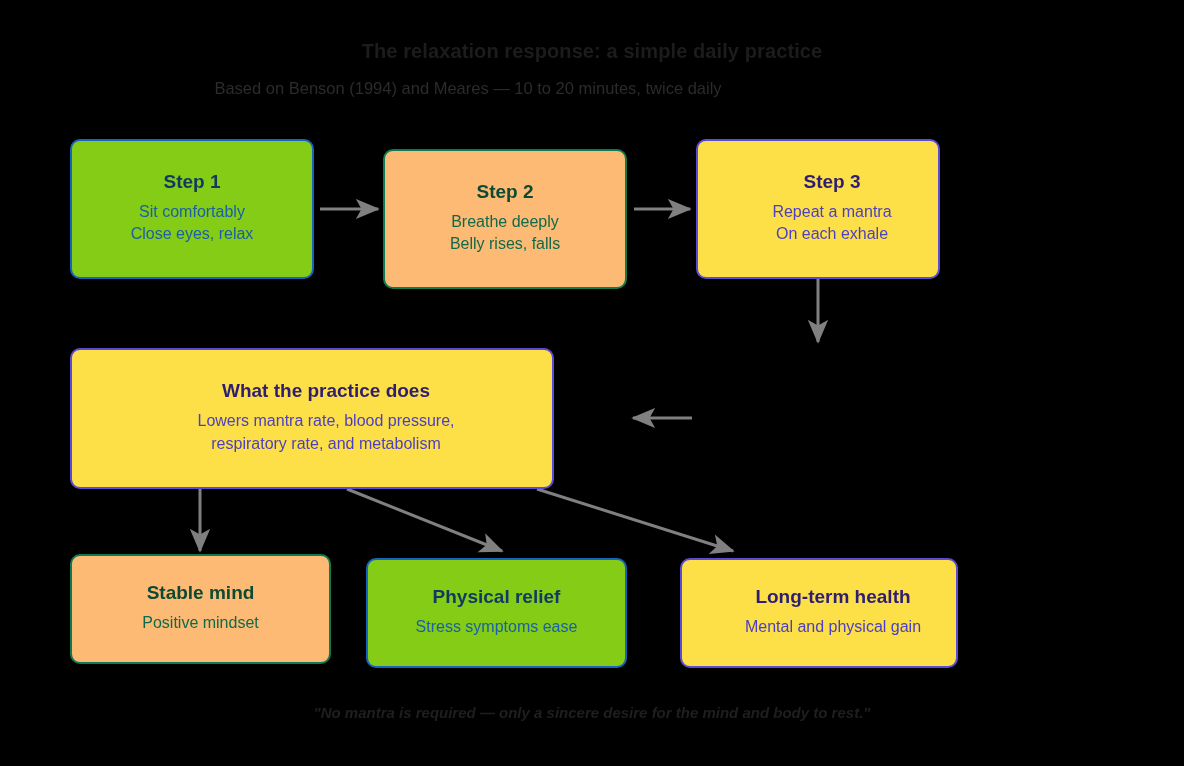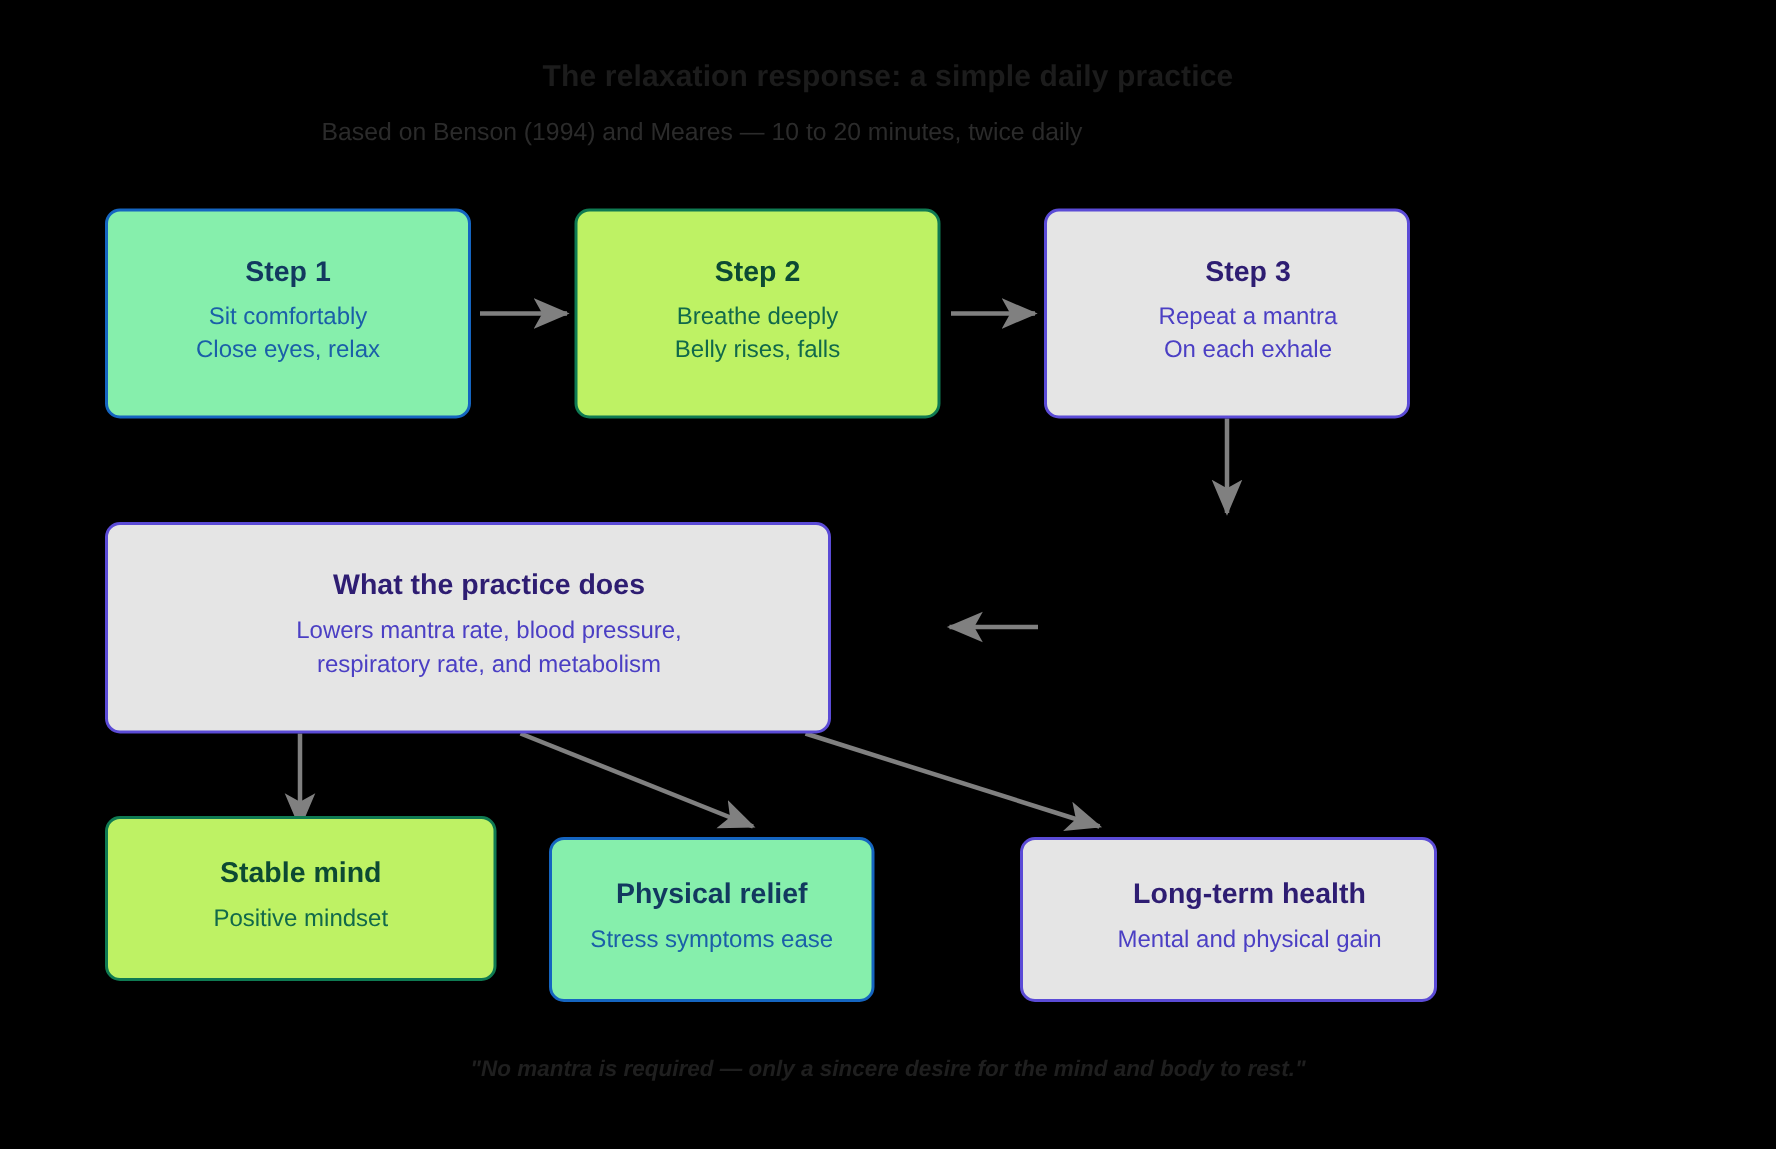--- a/index.html
+++ b/index.html
@@ -76,29 +76,29 @@
   }
   .node .n-line {
     font-size: 16px;
     font-weight: normal;
     line-height: 1.42;
     text-align: center;
     white-space: nowrap;
   }
 
   
-  .t-blue  { background: #86efac; border-color: #1565c0; }
+  .t-blue  { background: #84cc16; border-color: #1565c0; }
   .t-blue  .n-title { color: #12395f; }
   .t-blue  .n-line  { color: #1a5fa8; }
   
-  .t-green { background: #bef264; border-color: #0f7a52; }
+  .t-green { background: #fdba74; border-color: #0f7a52; margin-top: 10px; }
   .t-green .n-title { color: #0c4a33; }
   .t-green .n-line  { color: #11694a; }
   
-  .t-purple{ background: #e5e5e5; border-color: #5b4bd6; padding-left: 28px; }
+  .t-purple{ background: #fde047; border-color: #5b4bd6; padding-left: 28px; }
   .t-purple .n-title { color: #2e1d72; }
   .t-purple .n-line  { color: #4b3fc4; }
 
   
   #arrows {
     position: absolute;
     left: 0; top: 0;
     width: 1184px; height: 766px;
     pointer-events: none;
   }
@@ -151,21 +151,21 @@
     <div class="n-line">Lowers mantra rate, blood pressure,</div>
     <div class="n-line">respiratory rate, and metabolism</div>
   </div>
 
 
   <div class="node t-green" style="left:70px;  top:544px; width:261px; height:110px;">
     <div class="n-title">Stable mind</div>
     <div class="n-line">Positive mindset</div>
   </div>
 
-  <div class="node t-blue" style="left:366px; top:558px; width:217px; height:110px;">
+  <div class="node t-blue" style="left:366px; top:558px; width:261px; height:110px;">
     <div class="n-title">Physical relief</div>
     <div class="n-line">Stress symptoms ease</div>
   </div>
 
   <div class="node t-purple" style="left:680px; top:558px; width:278px; height:110px;">
     <div class="n-title">Long-term health</div>
     <div class="n-line">Mental and physical gain</div>
   </div>
 
   <div class="footnote">"No mantra is required — only a sincere desire for the mind and body to rest."</div>

